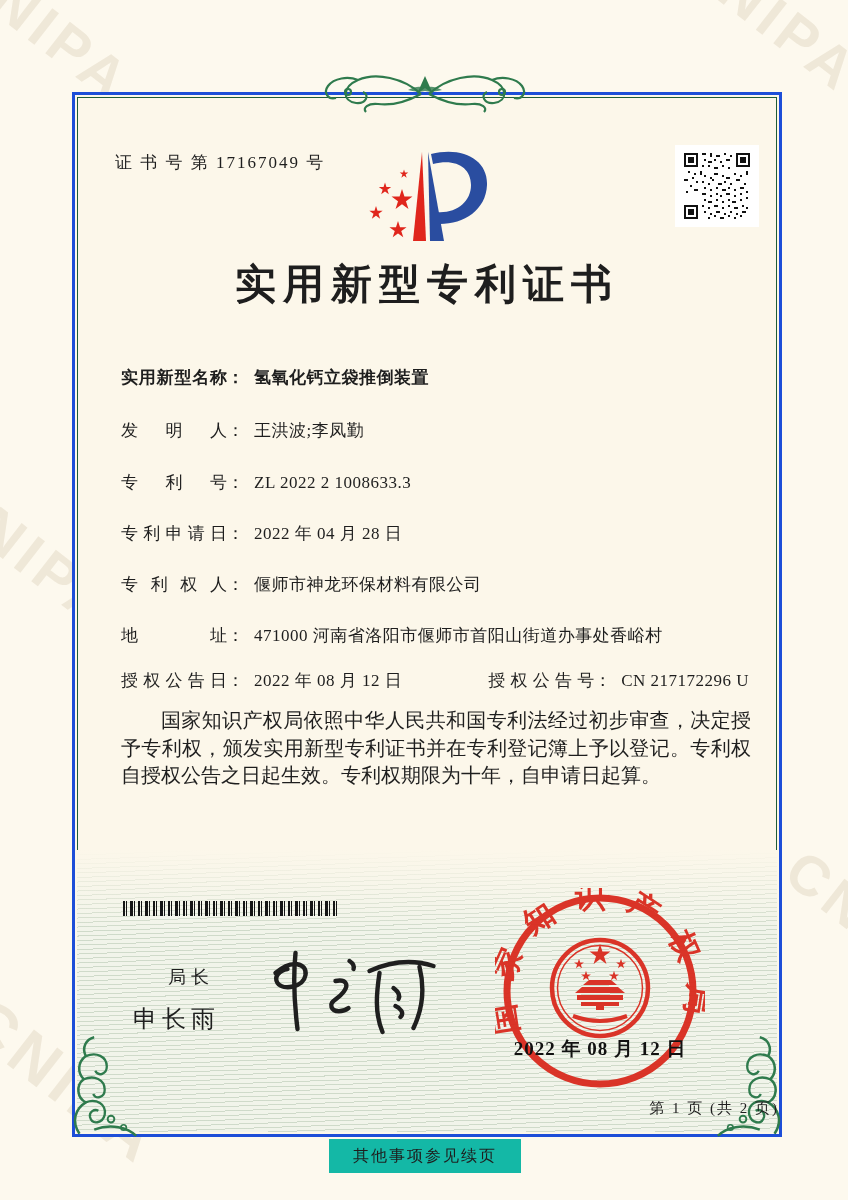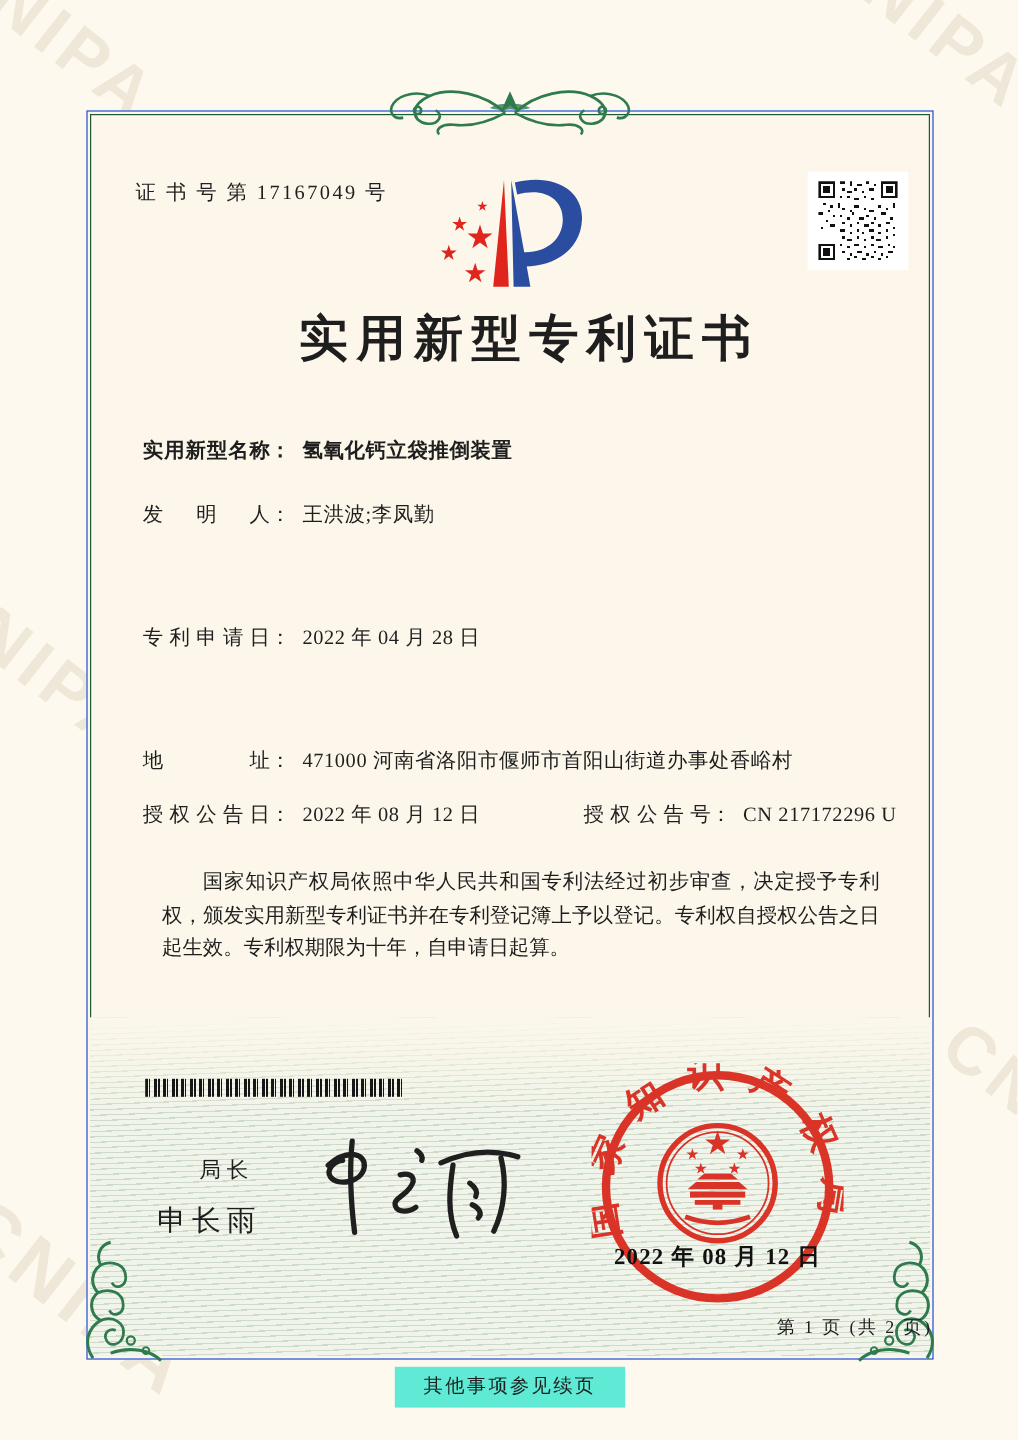--- a/index.html
+++ b/index.html
@@ -11,69 +11,69 @@
       color:rgba(186,163,128,0.20);transform:rotate(38deg);white-space:nowrap;z-index:0;letter-spacing:6px;}
   .wm1{left:-60px;top:-8px;font-size:58px;}
   .wm2{left:208px;top:142px;font-size:46px;}
   .wm3{left:668px;top:-18px;font-size:58px;}
   .wm4{left:468px;top:340px;font-size:82px;letter-spacing:14px;color:rgba(186,163,128,0.16);}
   .wm5{left:-74px;top:520px;font-size:58px;}
   .wm6{left:-48px;top:1044px;font-size:64px;}
   .wm7{left:772px;top:892px;font-size:56px;}
 
   
-  .cert{position:absolute;left:72px;top:92px;width:704px;height:1039px;border:1px solid #1d4ed8;z-index:1;background:#fcf7ea;}
+  .cert{position:absolute;left:72px;top:92px;width:704px;height:1039px;border:3px solid #1d4ed8;z-index:1;background:#fcf7ea;}
   .cert-inner-line{position:absolute;inset:2px;border:1px solid #1d5b38;pointer-events:none;}
   .waves{position:absolute;left:2px;right:2px;bottom:2px;height:282px;
     background:
       linear-gradient(180deg,#fcf7ea 0,rgba(252,247,234,0) 80px),
       repeating-linear-gradient(178deg,rgba(128,158,126,0.30) 0 1px,rgba(244,247,238,0) 1px 4.5px),
       #f1f4ea;}
 
   
   .flourish-top{position:absolute;left:300px;top:68px;width:250px;height:50px;z-index:2;}
   .corner-fl{position:absolute;width:92px;height:108px;z-index:2;}
   .corner-bl{left:-14px;top:934px;}
   .corner-br{left:626px;top:934px;transform:scaleX(-1);}
 
   
   .certno{position:absolute;left:40px;top:56px;font-size:17px;letter-spacing:2px;z-index:3;}
   .logo{position:absolute;left:292px;top:52px;width:122px;height:104px;z-index:3;}
   .qr-patch{position:absolute;left:600px;top:50px;width:84px;height:82px;background:#fff;z-index:3;}
   .qr{position:absolute;left:9px;top:8px;width:66px;height:66px;}
 
-  .title{position:absolute;left:16px;top:162px;width:704px;text-align:center;
+  .title{position:absolute;left:0;top:162px;width:704px;text-align:center;
     font-size:41px;font-weight:700;letter-spacing:7px;z-index:3;}
 
   
   .row{position:absolute;left:46px;white-space:nowrap;font-size:17px;z-index:3;}
   .lbl{display:inline-block;width:106px;text-align:justify;text-align-last:justify;text-justify:inter-character;}
   .val{margin-left:10px;letter-spacing:0.5px;}
   .r0{top:271px;font-weight:bold;} .r1{top:324px;} .r2{top:376px;} .r3{top:427px;}
   .r4{top:478px;} .r5{top:529px;} .r6{top:574px;}
   .pair2{margin-left:86px;margin-top:32px;}
 
   
   .bodytext{position:absolute;left:46px;top:612px;width:630px;z-index:3;}
-  .bodytext p{margin:16px;text-indent:2em;font-size:17px;line-height:27.5px;text-align:justify;}
+  .bodytext p{margin:0;text-indent:2em;font-size:20px;line-height:27.5px;text-align:justify;}
 
   
   .barcode{position:absolute;left:48px;top:806px;width:216px;height:15px;z-index:3;
     background:repeating-linear-gradient(90deg,#161616 0 2px,transparent 2px 3px,#161616 3px 4px,transparent 4px 7px,#161616 7px 10px,transparent 10px 11px,#161616 11px 12px,transparent 12px 15px);}
   .officer-title{position:absolute;left:58px;top:870px;font-size:18px;letter-spacing:5px;z-index:3;margin-left:35px;}
   .officer-name{position:absolute;left:58px;top:908px;font-size:24px;letter-spacing:5px;z-index:3;}
   .signature{position:absolute;left:176px;top:846px;width:205px;height:95px;z-index:3;}
 
   .seal{position:absolute;left:420px;top:793px;width:210px;height:210px;z-index:4;opacity:0.94;}
   .seal-date{position:absolute;left:425px;top:941px;width:200px;text-align:center;
     font-size:19px;font-weight:600;letter-spacing:1px;color:#111;z-index:5;}
 
   .page-indicator{position:absolute;left:0;top:1004px;width:704px;text-align:right;font-size:15px;letter-spacing:2px;z-index:3;}
 
-  .note-box{position:absolute;left:329px;top:1139px;width:192px;height:34px;background:#5eead4;
+  .note-box{position:absolute;left:329px;top:1139px;width:192px;height:34px;background:#14b8a6;
     text-align:center;line-height:34px;font-size:16px;letter-spacing:2px;z-index:3;}
 </style>
 </head>
 <body>
 
 <svg width="0" height="0" style="position:absolute">
   <defs>
     <path id="st" d="M0,-1 L0.58779,0.80902 L-0.95106,-0.30902 L0.95106,-0.30902 L-0.58779,0.80902 Z"></path>
     <g id="curlgrp">
       <path d="M10,96 C2,84 6,72 16,66 C8,62 6,50 14,44 C8,38 8,28 16,22 C12,14 16,6 24,4" fill="none" stroke="#2f7b4d" stroke-width="2.4"></path>
@@ -144,22 +144,28 @@
     </div>
 
     <div class="title">实用新型专利证书</div>
 
     <div class="row r0">
       <span class="lbl">实用新型名称</span><span>：</span><span class="val">氢氧化钙立袋推倒装置</span>
     </div>
     <div class="row r1">
       <span class="lbl">发明人</span><span>：</span><span class="val">王洪波;李凤勤</span>
     </div>
+    <div class="row r2">
+      <span class="lbl">专利号</span><span>：</span><span class="val">ZL 2022 2 1008633.3</span>
+    </div>
     <div class="row r3">
       <span class="lbl">专利申请日</span><span>：</span><span class="val">2022 年 04 月 28 日</span>
+    </div>
+    <div class="row r4">
+      <span class="lbl">专利权人</span><span>：</span><span class="val">偃师市神龙环保材料有限公司</span>
     </div>
     <div class="row r5">
       <span class="lbl">地址</span><span>：</span><span class="val">471000 河南省洛阳市偃师市首阳山街道办事处香峪村</span>
     </div>
     <div class="row r6">
       <span class="lbl">授权公告日</span><span>：</span><span class="val">2022 年 08 月 12 日</span><span class="pair2"><span class="lbl">授权公告号</span><span>：</span><span class="val">CN 217172296 U</span></span>
     </div>
 
     <div class="bodytext">
       <p>国家知识产权局依照中华人民共和国专利法经过初步审查，决定授予专利权，颁发实用新型专利证书并在专利登记簿上予以登记。专利权自授权公告之日起生效。专利权期限为十年，自申请日起算。</p>

